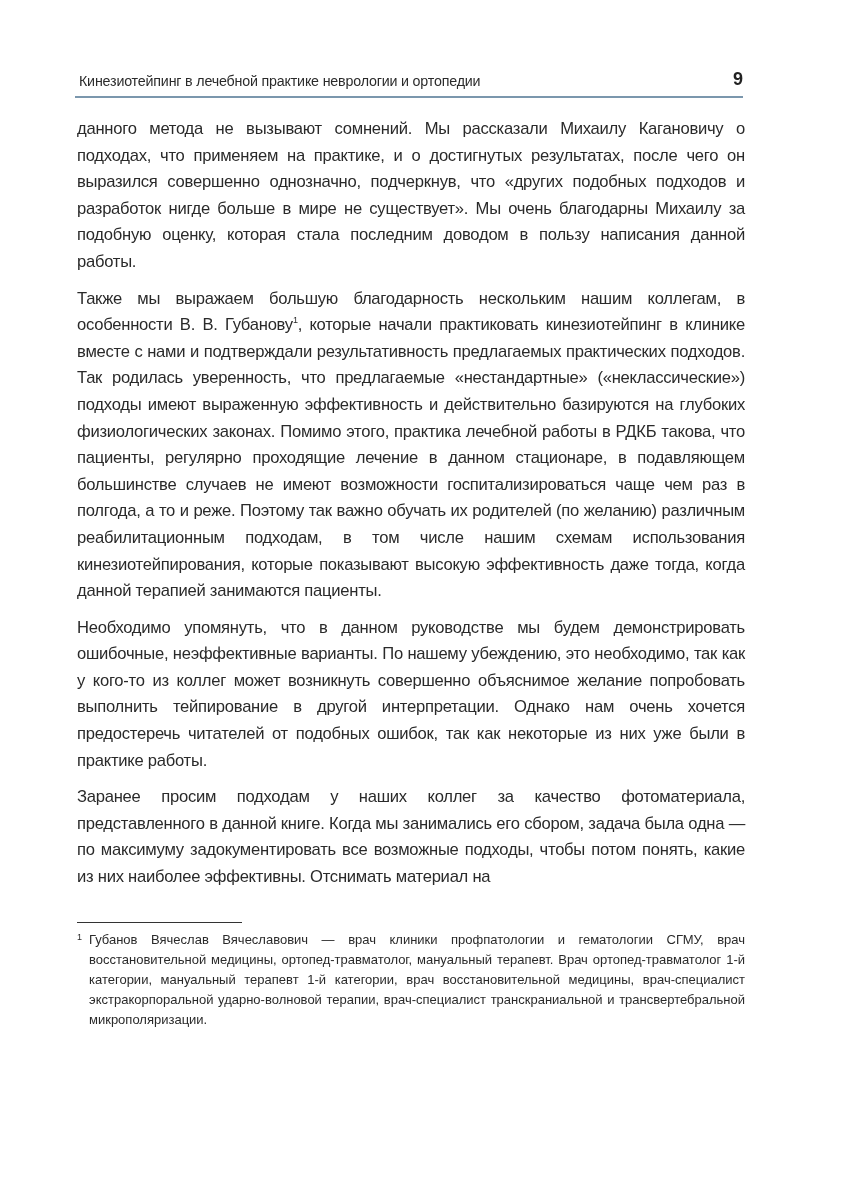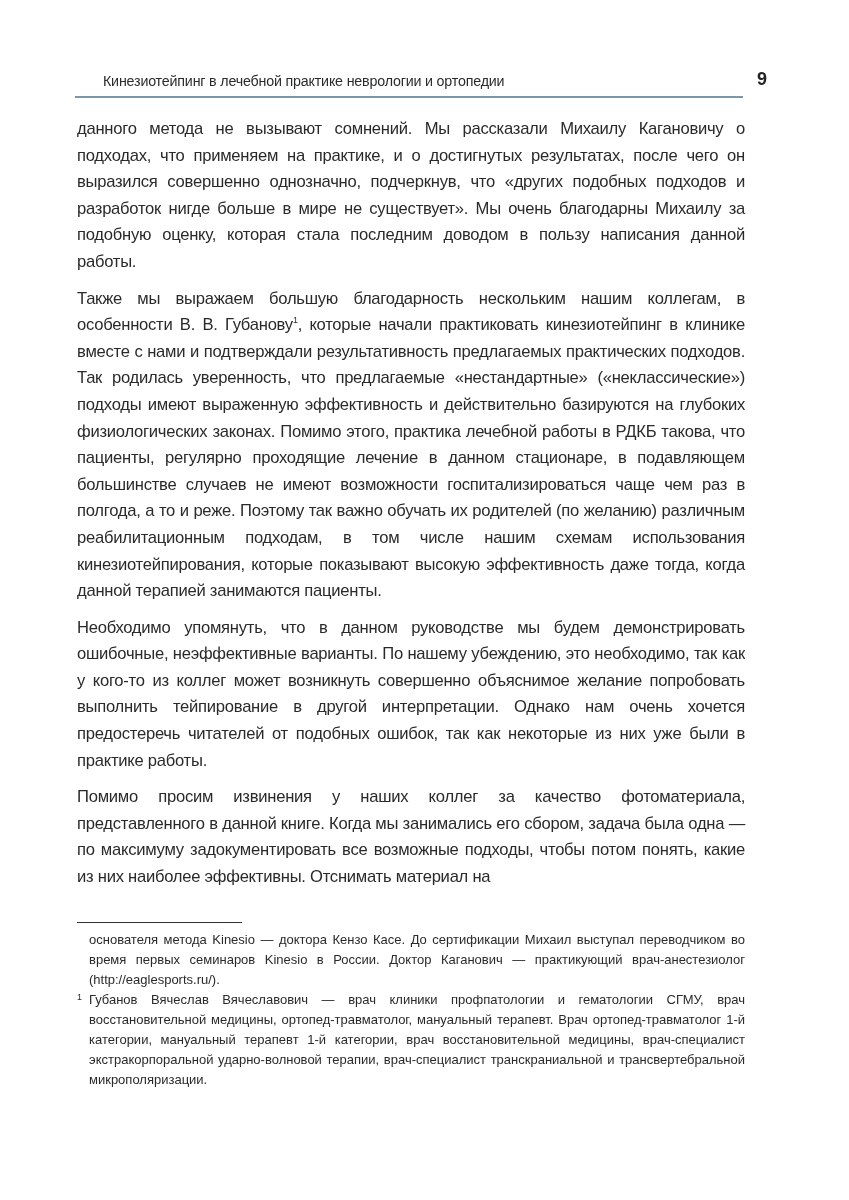--- a/index.html
+++ b/index.html
@@ -1,18 +1,18 @@
 <!DOCTYPE html>
 <html><head>
   <meta charset="utf-8">
   <style>
     html, body { margin: 0; padding: 0; background: #ffffff; }
     body { width: 849px; height: 1200px; position: relative; overflow: hidden;
            font-family: "Liberation Sans", sans-serif; color: #2a2a2a; }
-    .header { position: absolute; left: 75px; top: 66px; width: 670px; height: 30px; margin-left: 24px; }
+    .header { position: absolute; left: 75px; top: 66px; width: 670px; height: 30px; }
     .header-title { position: absolute; left: 4px; top: 6px; font-size: 15.5px; color: #2b2b2b;
                     font-family: "Liberation Sans", sans-serif; letter-spacing: -0.2px; transform: scaleX(0.92); transform-origin: left; white-space: nowrap; }
     .page-number { position: absolute; right: 2px; top: 3px; font-size: 18px; font-weight: bold; color: #222; }
     .header-rule { position: absolute; left: 75px; top: 96px; width: 668px; height: 2px; background: #7b97ad; }
     .body-text { position: absolute; left: 77px; top: 116px; width: 668px; }
     .para { font-size: 16.6px; line-height: 26.6px; text-align: justify; margin: 0 0 10px 0; color: #2a2a2a;
             letter-spacing: -0.25px; }
     .para sup { font-size: 9px; vertical-align: 7px; line-height: 0; }
     .fn-rule { position: absolute; left: 77px; top: 922px; width: 165px; height: 1px; background: #333; }
     .footnotes { position: absolute; left: 77px; top: 930px; width: 668px; }
@@ -25,21 +25,20 @@
 <div class="header">
   <span class="header-title">Кинезиотейпинг в лечебной практике неврологии и ортопедии</span>
   <span class="page-number">9</span>
 </div>
 <div class="header-rule"></div>
 
 <div class="body-text">
   <p class="para"><span>данного метода не вызывают сомнений. Мы рассказали Михаилу Кагановичу о подходах, что применяем на практике, и о достигнутых результатах, после чего он выразился совершенно однозначно, подчеркнув, что «других подобных подходов и разработок нигде больше в мире не существует». Мы очень благодарны Михаилу за подобную оценку, которая стала последним доводом в пользу написания данной работы.</span></p>
   <p class="para"><span>Также мы выражаем большую благодарность нескольким нашим коллегам, в особенности В. В. Губанову</span><sup>1</sup><span>, которые начали практиковать кинезиотейпинг в клинике вместе с нами и подтверждали результативность предлагаемых практических подходов. Так родилась уверенность, что предлагаемые «нестандартные» («неклассические») подходы имеют выраженную эффективность и действительно базируются на глубоких физиологических законах. Помимо этого, практика лечебной работы в РДКБ такова, что пациенты, регулярно проходящие лечение в данном стационаре, в подавляющем большинстве случаев не имеют возможности госпитализироваться чаще чем раз в полгода, а то и реже. Поэтому так важно обучать их родителей (по желанию) различным реабилитационным подходам, в том числе нашим схемам использования кинезиотейпирования, которые показывают высокую эффективность даже тогда, когда данной терапией занимаются пациенты.</span></p>
   <p class="para"><span>Необходимо упомянуть, что в данном руководстве мы будем демонстрировать ошибочные, неэффективные варианты. По нашему убеждению, это необходимо, так как у кого-то из коллег может возникнуть совершенно объяснимое желание попробовать выполнить тейпирование в другой интерпретации. Однако нам очень хочется предостеречь читателей от подобных ошибок, так как некоторые из них уже были в практике работы.</span></p>
-  <p class="para"><span>Помимо просим извинения у наших коллег за качество фотоматериала, представленного в данной книге. Когда мы занимались его сбором, задача была одна — по максимуму задокументировать все возможные подходы, чтобы потом понять, какие из них наиболее эффективны. Отснимать материал на</span></p>
+  <p class="para"><span>Заранее просим подходам у наших коллег за качество фотоматериала, представленного в данной книге. Когда мы занимались его сбором, задача была одна — по максимуму задокументировать все возможные подходы, чтобы потом понять, какие из них наиболее эффективны. Отснимать материал на</span></p>
 </div>
 
 <div class="fn-rule"></div>
 
 <div class="footnotes">
-  <p class="fn"><span class="marker"></span><span>основателя метода Kinesio — доктора Кензо Касе. До сертификации Михаил выступал переводчиком во время первых семинаров Kinesio в России. Доктор Каганович — практикующий врач-анестезиолог (http://eaglesports.ru/).</span></p>
   <p class="fn"><span class="marker">1</span><span>Губанов Вячеслав Вячеславович — врач клиники профпатологии и гематологии СГМУ, врач восстановительной медицины, ортопед-травматолог, мануальный терапевт. Врач ортопед-травматолог 1-й категории, мануальный терапевт 1-й категории, врач восстановительной медицины, врач-специалист экстракорпоральной ударно-волновой терапии, врач-специалист транскраниальной и трансвертебральной микрополяризации.</span></p>
 </div>
 
 </body></html>

